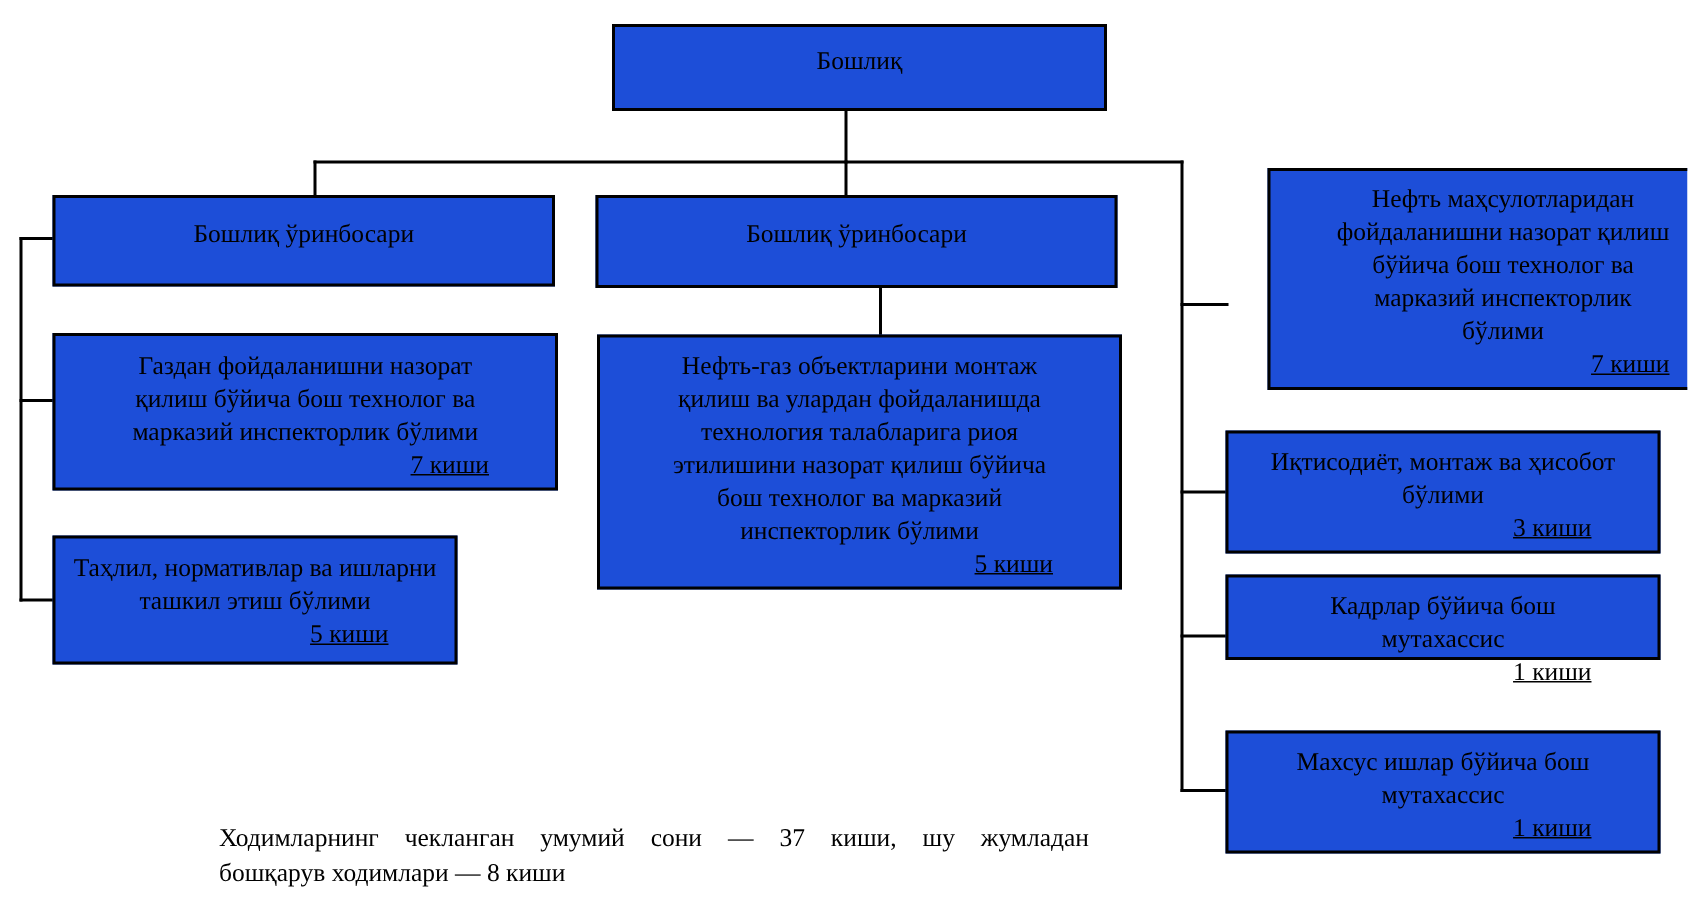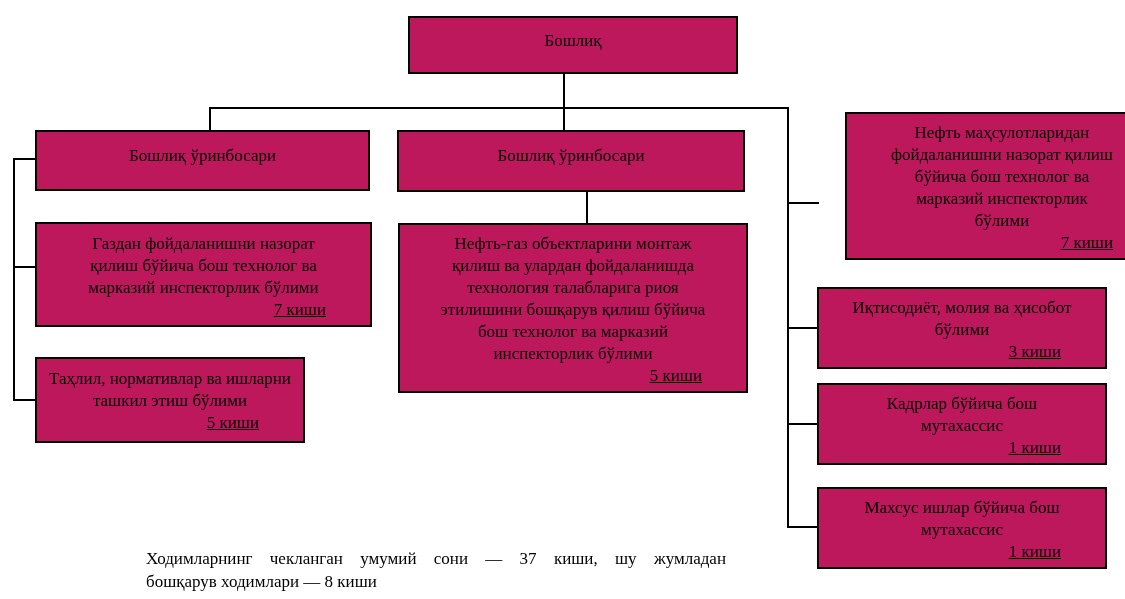--- a/index.html
+++ b/index.html
@@ -12,21 +12,21 @@
     width: 1125px;
     height: 599px;
     background: #ffffff;
     font-family: "Liberation Serif", "DejaVu Serif", serif;
     color: #000000;
     overflow: hidden;
   }
   .box {
     position: absolute;
     border: 2px solid #000000;
-    background: #be185d;
+    background: #1d4ed8;
     box-sizing: border-box;
     font-size: 17px;
     line-height: 22px;
     text-align: center;
   }
   .box-title {
     white-space: pre-line;
     text-align: center;
   }
   .box-count {
@@ -102,42 +102,42 @@
   <div class="box" style="left:35px; top:357px; width:270px; height:86px; padding-top:9px;">
     <div class="box-title">Таҳлил, нормативлар ва ишларни
 ташкил этиш бўлими</div>
     <div class="box-count">5 киши</div>
   </div>
 
   <div class="box" style="left:398px; top:223px; width:350px; height:170px; padding-top:8px;">
     <div class="box-title">Нефть-газ объектларини монтаж
 қилиш ва улардан фойдаланишда
 технология талабларига риоя
-этилишини бошқарув қилиш бўйича
+этилишини назорат қилиш бўйича
 бош технолог ва марказий
 инспекторлик бўлими</div>
     <div class="box-count">5 киши</div>
   </div>
 
   <div class="box" style="left:817px; top:112px; width:314px; height:148px; padding-top:8px;margin-left:28px;">
     <div class="box-title">Нефть маҳсулотларидан
 фойдаланишни назорат қилиш
 бўйича бош технолог ва
 марказий инспекторлик
 бўлими</div>
     <div class="box-count">7 киши</div>
   </div>
 
   <div class="box" style="left:817px; top:287px; width:290px; height:82px; padding-top:8px;">
-    <div class="box-title">Иқтисодиёт, молия ва ҳисобот
+    <div class="box-title">Иқтисодиёт, монтаж ва ҳисобот
 бўлими</div>
     <div class="box-count">3 киши</div>
   </div>
 
-  <div class="box" style="left:817px; top:383px; width:290px; height:82px; padding-top:8px;">
+  <div class="box" style="left:817px; top:383px; width:290px; height:57px; padding-top:8px;">
     <div class="box-title">Кадрлар бўйича бош
 мутахассис</div>
     <div class="box-count">1 киши</div>
   </div>
 
   <div class="box" style="left:817px; top:487px; width:290px; height:82px; padding-top:8px;">
     <div class="box-title">Махсус ишлар бўйича бош
 мутахассис</div>
     <div class="box-count">1 киши</div>
   </div>

